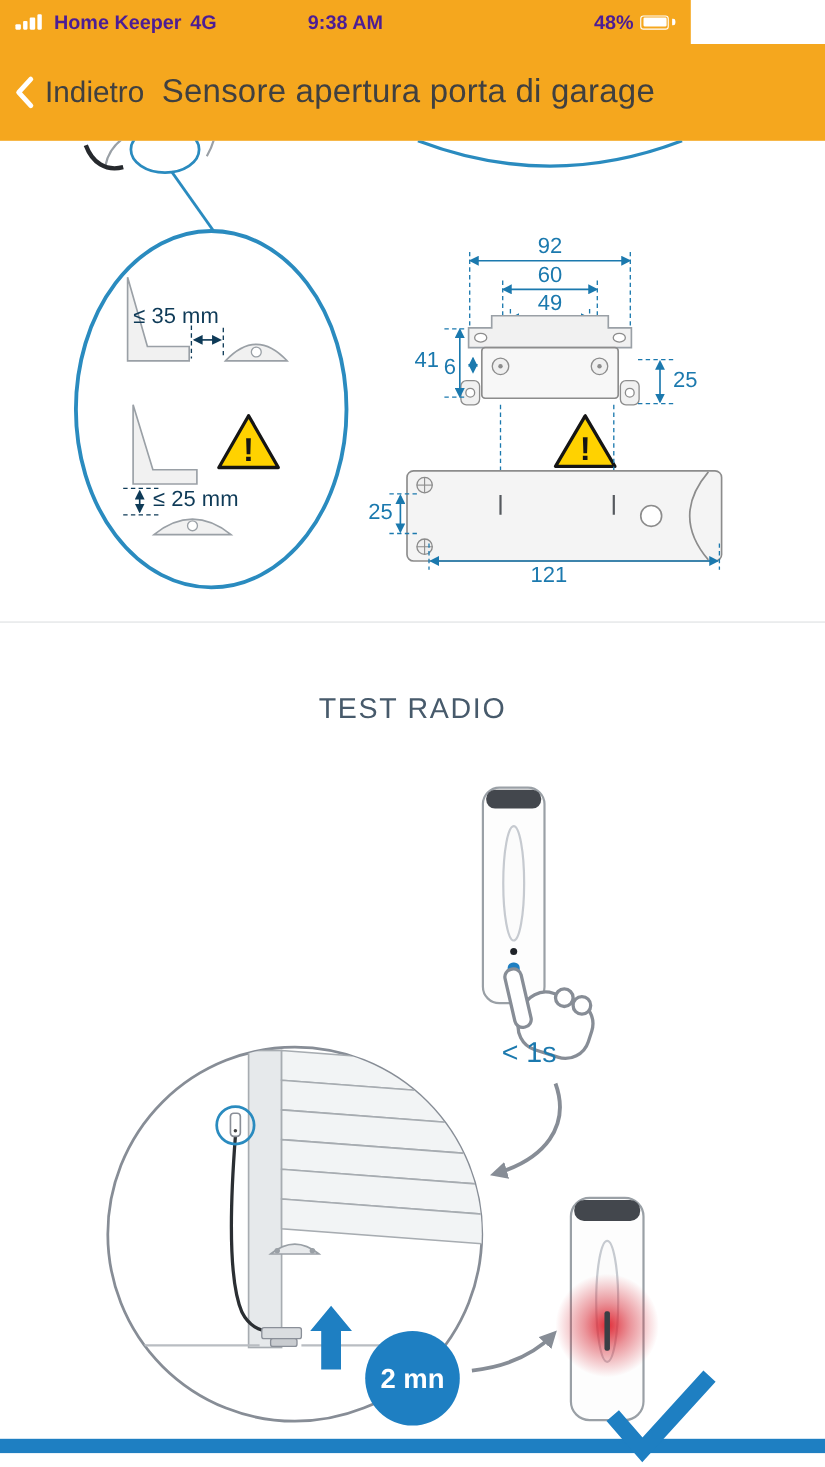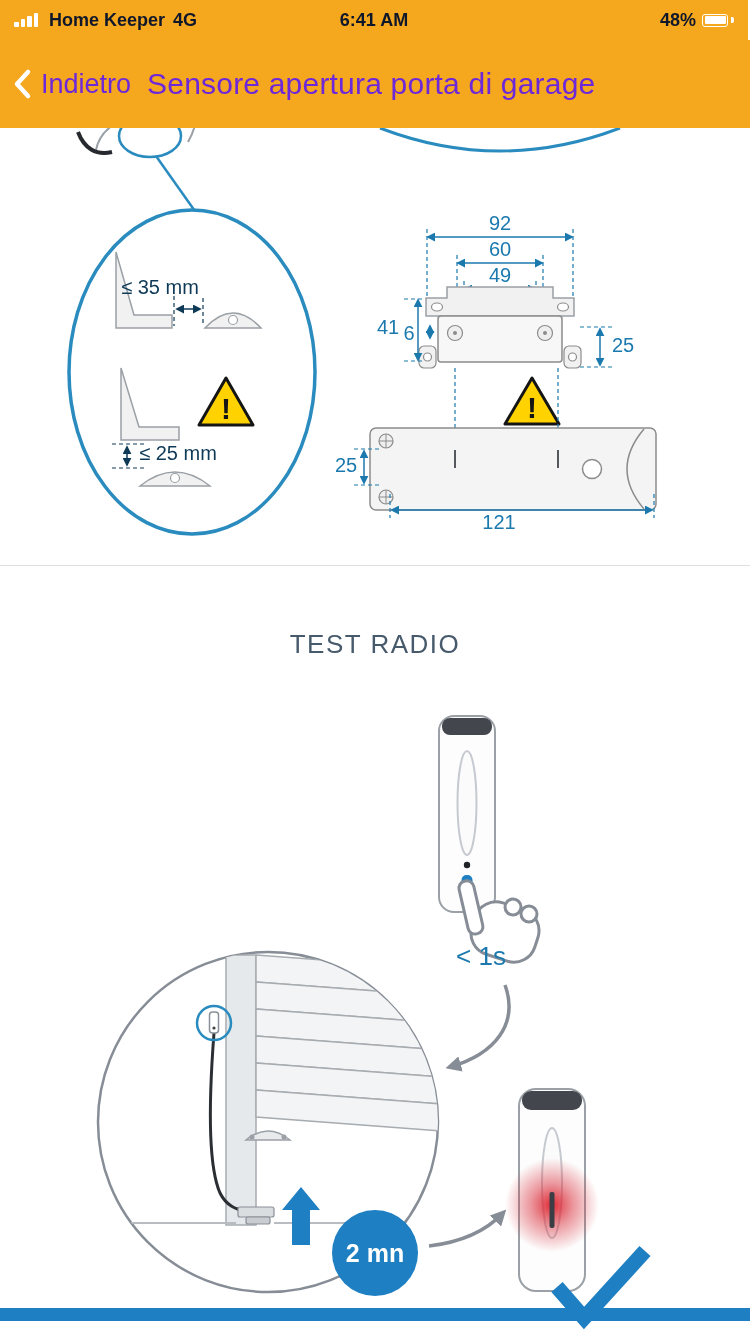--- a/index.html
+++ b/index.html
@@ -1,34 +1,34 @@
 <!DOCTYPE html>
 <html style="--header-orange: #F5A71E; --accent-blue: #1E7FC2; --diagram-blue: #1B79AE; --dark-label: #0E3A57; --heading-gray: #475A6B; --warning-yellow: #FFD200; --line-gray: #878D96;"><head>
 <meta charset="utf-8">
 <style>
   *{margin:0;padding:0;box-sizing:border-box}
   html,body{background:#ffffff}
   body{font-family:"Liberation Sans",sans-serif}
   .phone{position:relative;width:750px;height:1334px;background:#fff;overflow:hidden;margin:0 auto}
 
   
-  .statusbar{position:absolute;top:0;left:0;width:748px;height:40px;background:var(--header-orange);color:#0f172a;display:flex;align-items:center;padding:0 14px;font-size:18px;font-weight:600}
+  .statusbar{position:absolute;top:0;left:0;width:628px;height:40px;background:var(--header-orange);color:#4c1d95;display:flex;align-items:center;padding:0 14px;font-size:18px;font-weight:600}
   .sb-left{display:flex;align-items:center;gap:8px;z-index:1}
   .bars{display:inline-flex;align-items:flex-end;gap:2px;margin-right:3px}
   .bars i{display:block;width:4.5px;background:#fff;border-radius:1px}
   .bars i:nth-child(1){height:5px}.bars i:nth-child(2){height:8px}
   .bars i:nth-child(3){height:11px}.bars i:nth-child(4){height:14px}
   .sb-time{position:absolute;left:0;right:0;text-align:center;font-weight:700;pointer-events:none}
   .sb-right{margin-left:auto;display:flex;align-items:center;gap:6px;z-index:1}
   .batt{display:inline-block;width:26px;height:13px;border:1.5px solid #fff;border-radius:3px;padding:1.5px}
   .batt i{display:block;width:100%;height:100%;background:#fff;border-radius:1px}
   .nub{width:3px;height:6px;background:#fff;border-radius:0 2px 2px 0;margin-left:-3px}
 
   
-  .navbar{position:absolute;top:40px;left:0;width:750px;height:88px;background:var(--header-orange);display:flex;align-items:center;padding:0 12px;color:#6d28d9;gap:16px}
+  .navbar{position:absolute;top:40px;left:0;width:750px;height:88px;background:var(--header-orange);display:flex;align-items:center;padding:0 12px;color:#404040;gap:16px}
   .back{display:flex;align-items:center;gap:9px;font-size:27px;cursor:pointer}
   .title{font-size:30px;font-weight:400;white-space:nowrap;letter-spacing:.2px}
 
   .abs{position:absolute;left:0}
   .divider{position:absolute;top:565px;left:0;width:750px;border-top:1px solid #DDDFE1}
   .heading{position:absolute;top:566px;left:0;width:750px;height:127px;display:flex;align-items:center;justify-content:center;padding-top:30px;font-size:26px;color:var(--heading-gray);letter-spacing:1.5px;font-weight:400}
   .bottom-strip{position:absolute;top:1308px;left:0;width:750px;height:13px;background:var(--accent-blue)}
 
   svg text{font-family:"Liberation Sans",sans-serif}
   .dim{font-size:20px;fill:var(--diagram-blue);text-anchor:middle}
@@ -51,21 +51,21 @@
     <div class="sb-left">
       <span class="bars">
           <i></i>
           <i></i>
           <i></i>
           <i></i>
         </span>
       <span>Home Keeper</span>
       <span>4G</span>
     </div>
-    <div class="sb-time">6:41 AM</div>
+    <div class="sb-time">9:38 AM</div>
     <div class="sb-right">
       <span>48%</span>
       <span class="batt">
           <i></i>
         </span>
         <b class="nub"></b>
     </div>
   </header>
 
   <nav class="navbar">

